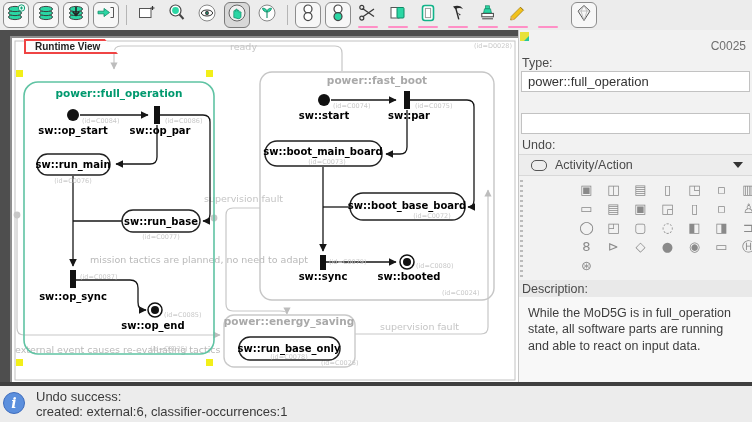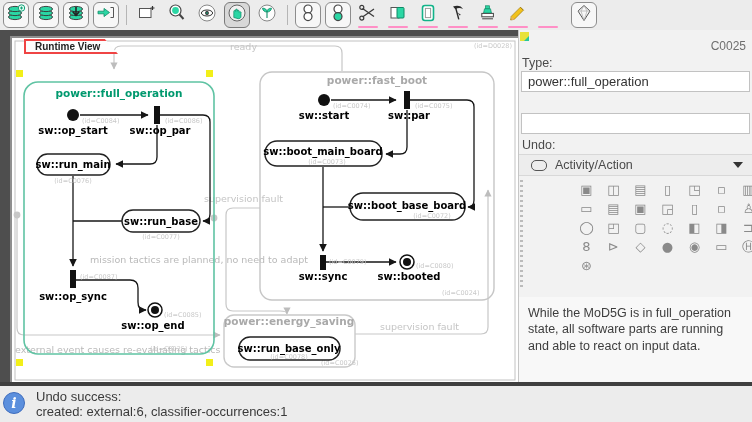--- a/index.html
+++ b/index.html
@@ -392,20 +392,21 @@
     <span class="pic">8</span>
     <span class="pic">⊳</span>
     <span class="pic">◇</span>
     <span class="pic">●</span>
     <span class="pic">◉</span>
     <span class="pic">▭</span>
     <span class="pic">Ⓗ</span>
     <span class="pic">⊛</span>
   </div>
 
+  <div class="desc-label">Description:</div>
   <div class="desc-body">While the MoD5G is in full_operation state, all software parts are running and able to react on input data.</div>
 </div>
 
 <div class="divider"></div>
 <div class="statusbar">
   <div class="info-icon">i</div>
   <div class="status-lines">
     <div>Undo success:</div>
     <div>created: external:6, classifier-occurrences:1</div>
   </div>

